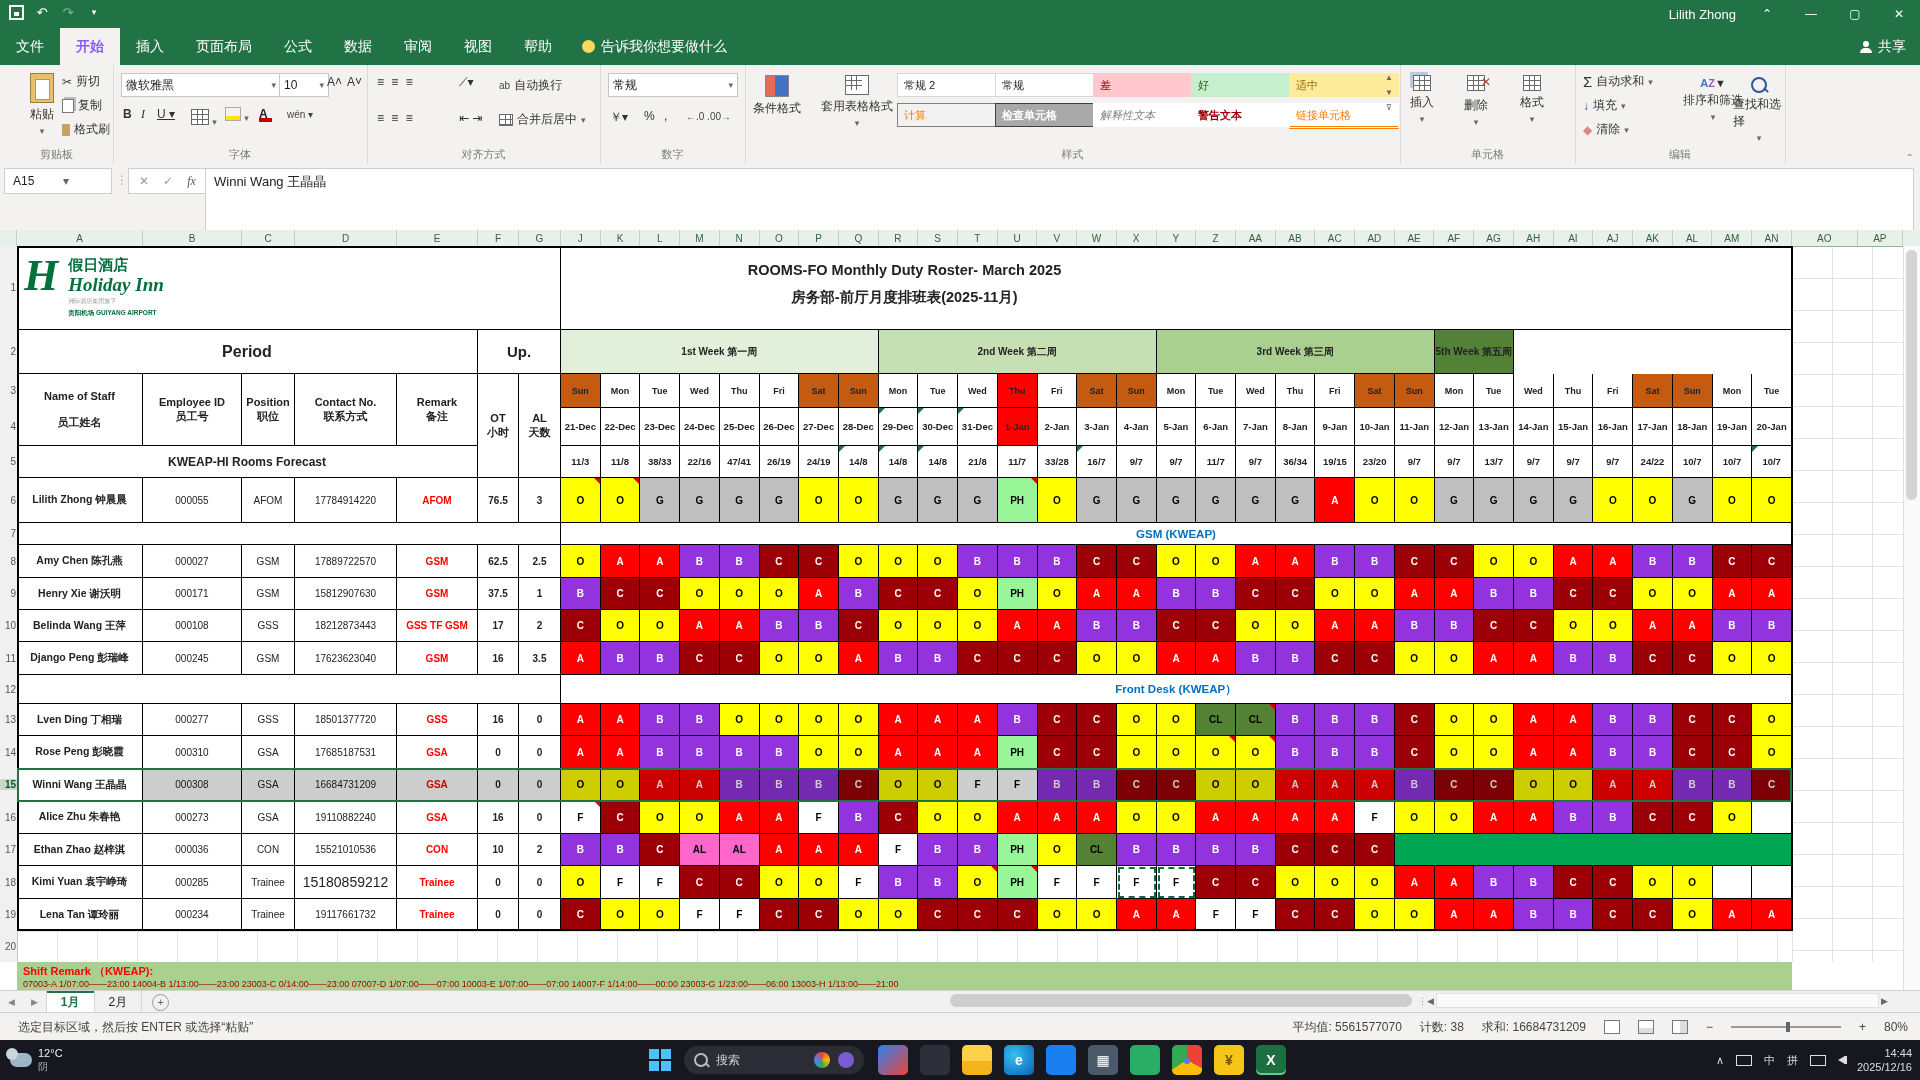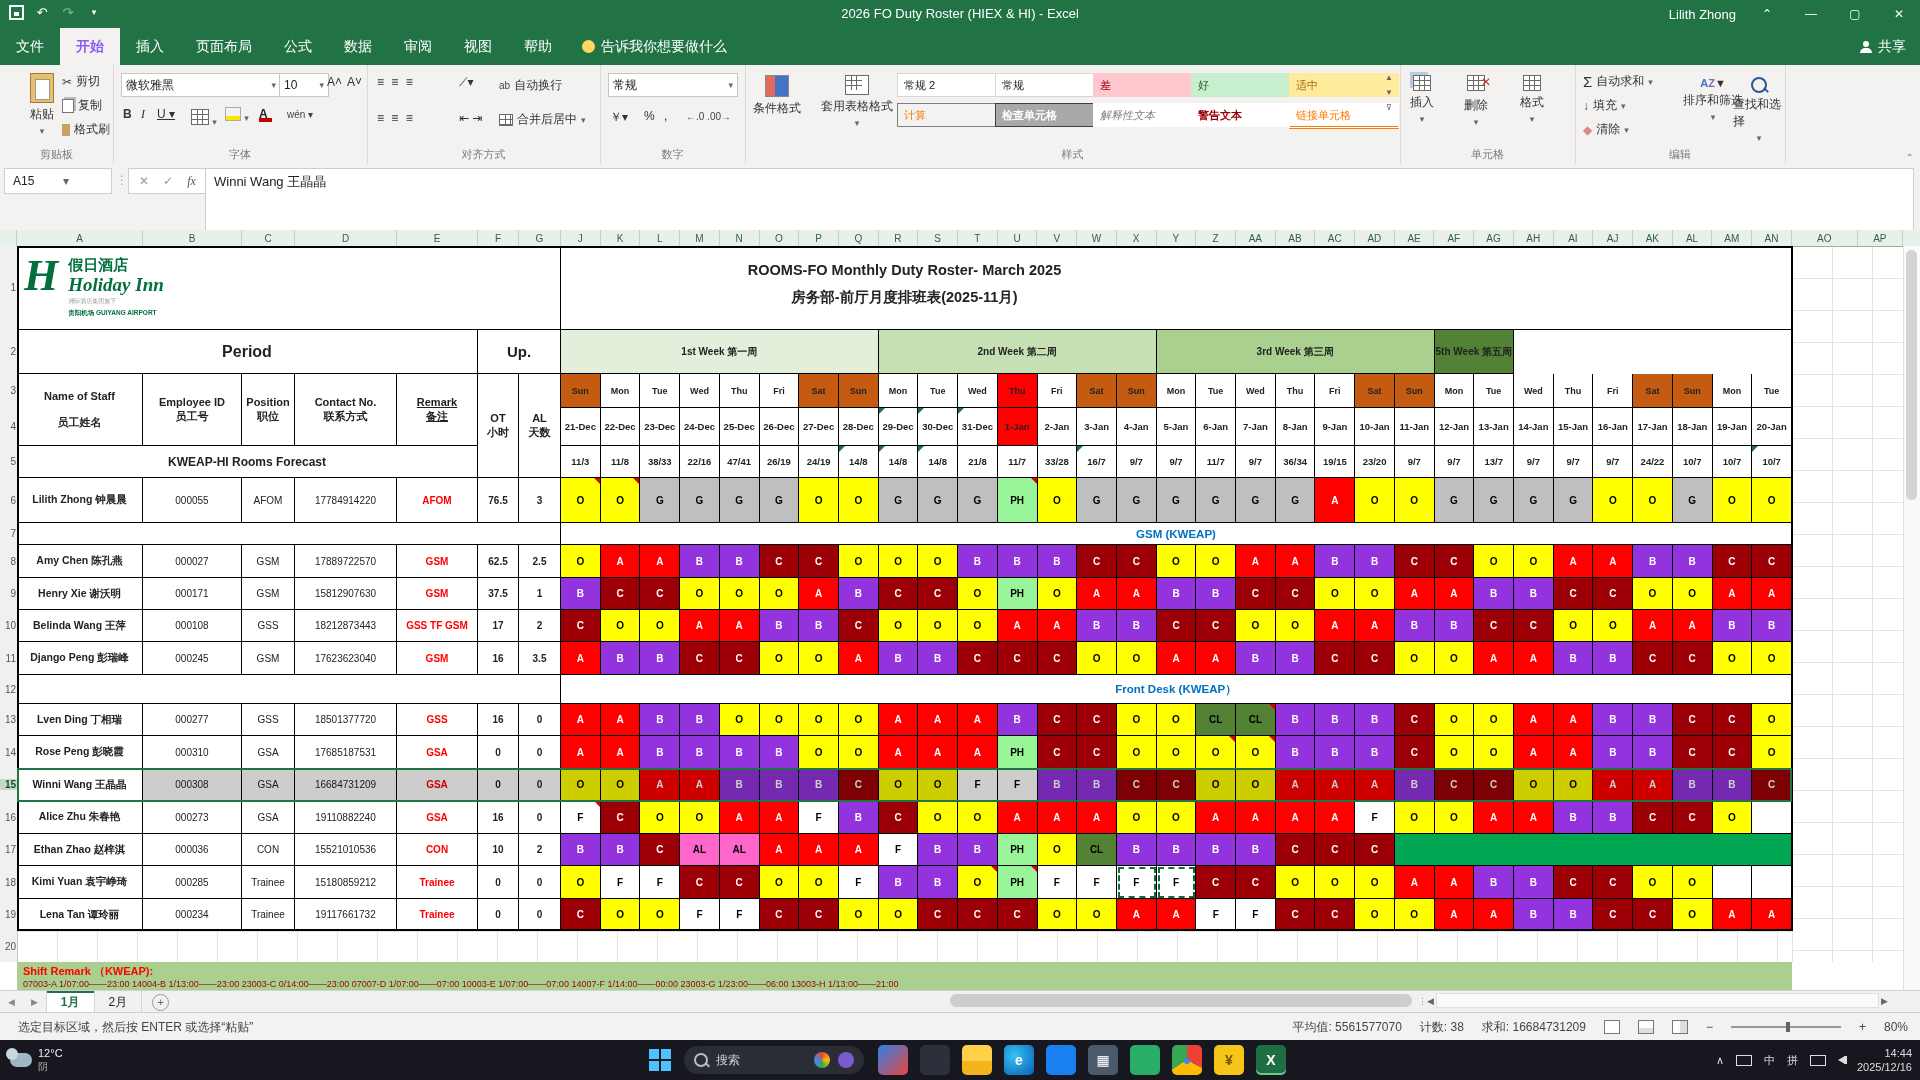--- a/index.html
+++ b/index.html
@@ -132,21 +132,20 @@
   <div id="qat" class="abs">
     <span class="qat-ic">
         <span id="save-ic">
           <i></i>
         </span>
       </span>
     <span class="qat-ic">↶</span>
     <span class="qat-ic dim">↷</span>
     <span class="qat-ic" style="font-size:9px;">▾</span>
   </div>
-  <div id="titlebar-title" class="abs">2026 FO Duty Roster (HIEX &amp; HI)  -  Excel</div>
   <div id="titlebar-right" class="abs">
     <span>Lilith Zhong</span>
     <span class="winbtn">⌃</span>
     <span class="winbtn">—</span>
     <span class="winbtn">▢</span>
     <span class="winbtn">✕</span>
   </div>
 </div>
 
 <div id="menubar" class="abs">
@@ -435,21 +434,21 @@
       <div>员工号</div>
     </div>
     <div class="cell hdr2" style="left: 242px; top: 374px; width: 52px; height: 71px;">
       <div>Position</div>
       <div>职位</div>
     </div>
     <div class="cell hdr2" style="left: 295px; top: 374px; width: 101px; height: 71px;">
       <div>Contact No.</div>
       <div>联系方式</div>
     </div>
-    <div class="cell hdr2" style="left: 397px; top: 374px; width: 80px; height: 71px; text-decoration: underline;">
+    <div class="cell hdr2" style="left: 397px; top: 374px; width: 80px; height: 71px;">
       <div>Remark</div>
       <div>备注</div>
     </div>
     <div class="cell hdr2" style="left: 478px; top: 374px; width: 40px; height: 103px;">
       <div>OT</div>
       <div>小时</div>
     </div>
     <div class="cell hdr2" style="left: 519px; top: 374px; width: 41px; height: 103px;">
       <div>AL</div>
       <div>天数</div>
@@ -951,21 +950,21 @@
       <div class="gcell shift" style="background: rgb(146, 51, 221); color: rgb(255, 255, 255);">B</div>
       <div class="gcell shift" style="background: rgb(146, 51, 221); color: rgb(255, 255, 255);">B</div>
       <div class="gcell shift" style="background: rgb(156, 0, 6); color: rgb(255, 255, 255);">C</div>
       <div class="gcell shift" style="background: rgb(156, 0, 6); color: rgb(255, 255, 255);">C</div>
       <div class="gcell shift" style="background: rgb(156, 0, 6); color: rgb(255, 255, 255);">C</div>
       <div class="gcell" style="grid-column: span 10; background: rgb(0, 166, 82); border-right: none;"></div>
     </div>
     <div class="cell namecell" style="left: 17px; top: 866px; width: 125px; height: 32px;">Kimi Yuan 袁宇峥琦</div>
     <div class="cell " style="left: 143px; top: 866px; width: 98px; height: 32px; font-size: 10px;">000285</div>
     <div class="cell " style="left: 242px; top: 866px; width: 52px; height: 32px; font-size: 10px;">Trainee</div>
-    <div class="cell " style="left: 295px; top: 866px; width: 101px; height: 32px; font-size: 10px;">15180859212</div>
+    <div class="cell " style="left: 295px; top: 866px; width: 101px; height: 32px; font-size: 14px;">15180859212</div>
     <div class="cell redtxt" style="left: 397px; top: 866px; width: 80px; height: 32px; font-size: 10px;">Trainee</div>
     <div class="cell " style="left: 478px; top: 866px; width: 40px; height: 32px; font-size: 10px; font-weight: bold;">0</div>
     <div class="cell " style="left: 519px; top: 866px; width: 41px; height: 32px; font-size: 10px; font-weight: bold;">0</div>
     <div class="abs gridrow" style="left: 561px; top: 866px; width: 1231px; height: 33px;">
       <div class="gcell shift" style="background: rgb(255, 255, 0); color: rgb(0, 0, 0);">O</div>
       <div class="gcell shift" style="background: rgb(255, 255, 255); color: rgb(0, 0, 0);">F</div>
       <div class="gcell shift" style="background: rgb(255, 255, 255); color: rgb(0, 0, 0);">F</div>
       <div class="gcell shift" style="background: rgb(156, 0, 6); color: rgb(255, 255, 255);">C</div>
       <div class="gcell shift" style="background: rgb(156, 0, 6); color: rgb(255, 255, 255);">C</div>
       <div class="gcell shift" style="background: rgb(255, 255, 0); color: rgb(0, 0, 0);">O</div>

